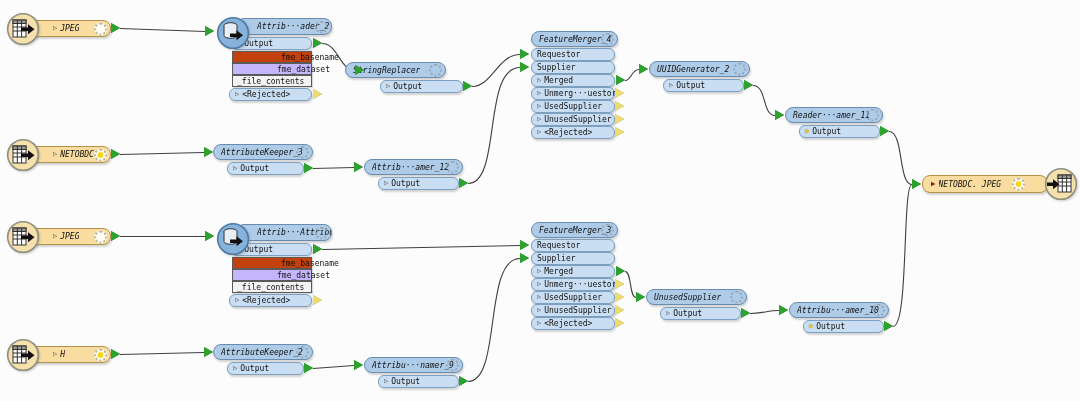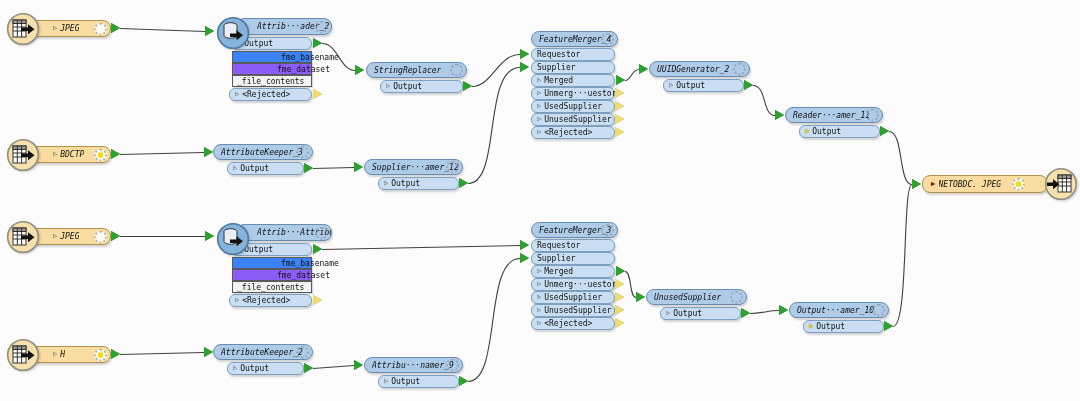--- a/index.html
+++ b/index.html
@@ -12,21 +12,21 @@
         display:flex;align-items:center;font-size:8px;white-space:nowrap;
         box-shadow:1px 2px 2px rgba(90,90,90,.25);z-index:2;}
   .rdr{background:#f9dda0;border-color:#b2924b;height:17px;width:97px;padding-left:38px;}
   .wtr{background:#f9dda0;border-color:#b2924b;height:18px;width:126px;padding-left:8px;}
   .nhead{background:#aecbe8;border-color:#688cb2;height:16px;padding-left:7px;}
   .nhead.tall{height:17px;padding-left:20px;}
   .port{background:#c9def2;border-color:#7d9fc0;height:13px;padding-left:5px;border-radius:6px;}
   .attr{position:absolute;box-sizing:border-box;border:1px solid #5a5a5a;height:12px;
         display:flex;align-items:center;padding-left:4px;font-size:8px;z-index:2;
         box-shadow:1px 1px 1px rgba(90,90,90,.2);}
-  .a1{background:#3b82f6;padding-left:48px;} .a2{background:#8b5cf6;padding-left:44px;} .a3{background:#f3f3f3;}
+  .a1{background:#c2410c;padding-left:48px;} .a2{background:#c4b5fd;padding-left:44px;} .a3{background:#f3f3f3;}
   
   .arr{position:absolute;width:0;height:0;border-top:5.5px solid transparent;border-bottom:5.5px solid transparent;
        border-left:9px solid #2da32d;filter:drop-shadow(0 0 .6px #0e5c16);z-index:3;}
   .arr.yel{border-left-color:#eedc6e;filter:drop-shadow(0 0 .6px #93801f);}
   
   .pfx{font-size:7px;color:#5d5d5d;margin-right:3px;line-height:1;}
   .pfx.dn{color:#33506e;}
   .pfx.caut{color:#e3c42c;text-shadow:0 0 1px #8a7a1e;}
   .pfx.red{color:#8b1d12;font-size:7.5px;}
   
@@ -106,21 +106,21 @@
   <div class="attr a3" style="left:232px;top:75px;width:80px;">
     <span>_file_contents</span>
     </div>
   <div class="pill port" style="left:229px;top:88px;width:83px;">
     <span class="pfx">▷</span>
     <span>&lt;Rejected&gt;</span>
   </div>
   <span class="arr yel" style="left:313px;top:89px;"></span>
 
   <span class="arr" style="left:355px;top:65px;"></span>
-  <div class="pill nhead" style="left:366px;top:62px;width:101px;">
+  <div class="pill nhead" style="left:345px;top:62px;width:101px;">
     <span class="lbl">StringReplacer</span>
     <span class="gear"></span>
   </div>
   <div class="pill port" style="left:380px;top:80px;width:83px;">
     <span class="pfx">▷</span>
     <span>Output</span>
   </div>
   <span class="arr" style="left:463px;top:81px;"></span>
 
   <div class="pill nhead" style="left:531px;top:31px;width:87px;">
@@ -195,21 +195,21 @@
     <rect x="14" y="8" width="13" height="3.5" fill="#999" stroke="#333"></rect>
     <line x1="14" y1="15" x2="27" y2="15" stroke="#333"></line>
       <line x1="14" y1="19" x2="27" y2="19" stroke="#333"></line>
     <line x1="18.3" y1="8" x2="18.3" y2="25" stroke="#333"></line>
       <line x1="22.6" y1="8" x2="22.6" y2="25" stroke="#333"></line>
     <path d="M3 15.5 h6 v-3.2 l6.5 5 -6.5 5 v-3.2 h-6 z" fill="#111"></path>
   </svg>
 
   <div class="pill rdr" style="left:14px;top:146px;">
     <span class="pfx">▷</span>
-    <span class="lbl">BDCTP</span>
+    <span class="lbl">NETOBDC</span>
     <span class="gear warn"></span>
   </div>
   <svg class="cicon" style="left:6px;top:138px;" width="34" height="34">
     <circle cx="17" cy="17" r="15.3" fill="#f6e0ac" stroke="#8f8f82" stroke-width="1.6"></circle>
     <rect x="7" y="8" width="13" height="17" fill="#fff" stroke="#333"></rect>
     <rect x="7" y="8" width="13" height="3.5" fill="#999" stroke="#333"></rect>
     <line x1="7" y1="15" x2="20" y2="15" stroke="#333"></line>
       <line x1="7" y1="19" x2="20" y2="19" stroke="#333"></line>
     <line x1="11.3" y1="8" x2="11.3" y2="25" stroke="#333"></line>
       <line x1="15.6" y1="8" x2="15.6" y2="25" stroke="#333"></line>
@@ -223,21 +223,21 @@
     <span class="gear"></span>
   </div>
   <div class="pill port" style="left:227px;top:162px;width:77px;">
     <span class="pfx">▷</span>
     <span>Output</span>
   </div>
   <span class="arr" style="left:304px;top:163px;"></span>
 
   <span class="arr" style="left:354px;top:162px;"></span>
   <div class="pill nhead" style="left:364px;top:159px;width:99px;">
-    <span class="lbl">Supplier···amer_12</span>
+    <span class="lbl">Attrib···amer_12</span>
     <span class="gear"></span>
   </div>
   <div class="pill port" style="left:378px;top:177px;width:81px;">
     <span class="pfx">▷</span>
     <span>Output</span>
   </div>
   <span class="arr" style="left:459px;top:178px;"></span>
 
   <div class="pill rdr" style="left:14px;top:228px;">
     <span class="pfx">▷</span>
@@ -331,21 +331,21 @@
     <span class="gear"></span>
   </div>
   <div class="pill port" style="left:660px;top:307px;width:81px;">
     <span class="pfx">▷</span>
     <span>Output</span>
   </div>
   <span class="arr" style="left:741px;top:308px;"></span>
 
   <span class="arr" style="left:779px;top:305px;"></span>
   <div class="pill nhead" style="left:789px;top:302px;width:100px;">
-    <span class="lbl">Output···amer_10</span>
+    <span class="lbl">Attribu···amer_10</span>
     <span class="gear"></span>
   </div>
   <div class="pill port" style="left:803px;top:320px;width:81px;">
     <span class="pfx caut">▶</span>
     <span>Output</span>
   </div>
   <span class="arr" style="left:884px;top:321px;"></span>
 
   <div class="pill rdr" style="left:14px;top:346px;">
     <span class="pfx">▷</span>

